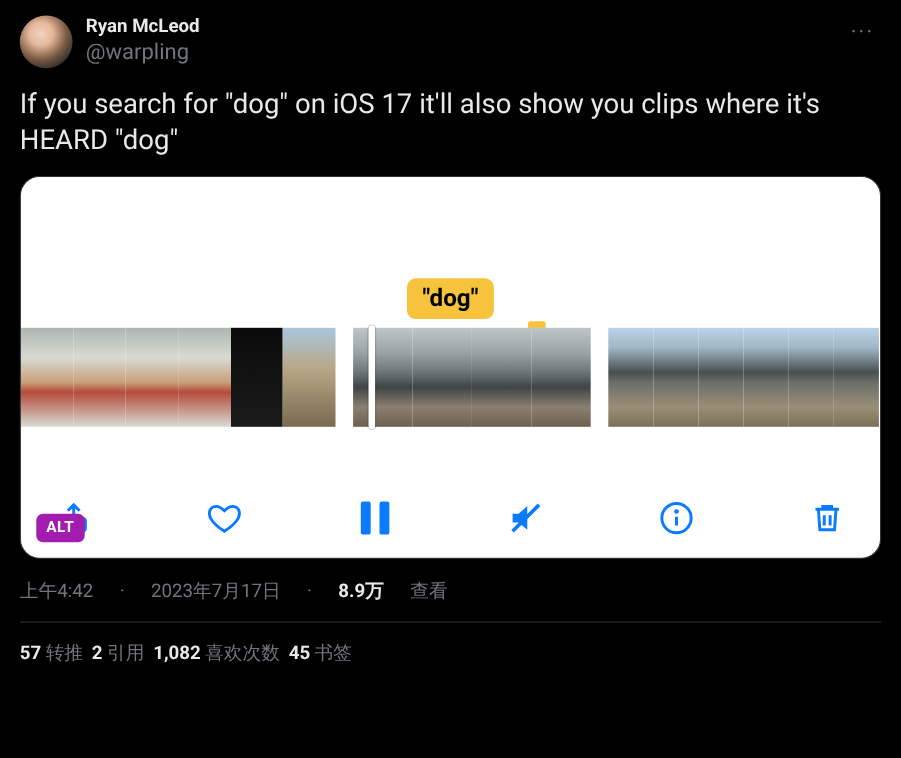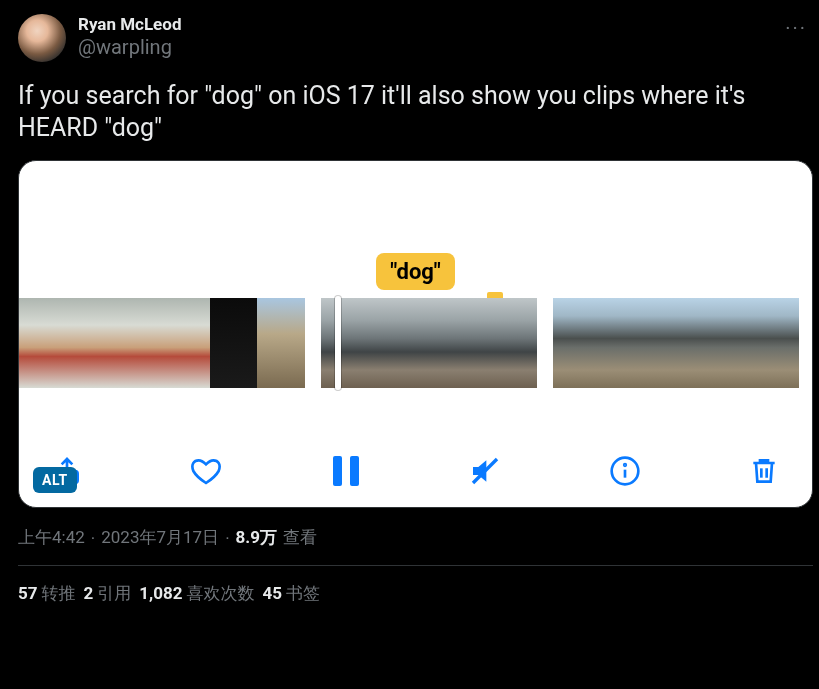--- a/index.html
+++ b/index.html
@@ -5,21 +5,21 @@
   * { box-sizing: border-box; margin: 0; padding: 0; }
   body {
     background: #000;
     color: #e7e9ea;
     font-family: -apple-system, BlinkMacSystemFont, "Segoe UI", Roboto, Helvetica, Arial, sans-serif;
     width: 819px;
     height: 689px;
     overflow: hidden;
   }
   .tweet {
-    padding: 14px 6px 0 18px;
+    padding: 14px 18px 0 18px;
   }
   .header {
     display: flex;
     align-items: flex-start;
   }
   .avatar {
     width: 48px;
     height: 48px;
     border-radius: 50%;
     background: radial-gradient(circle at 40% 35%, #f0d4c0 0%, #e6b89a 25%, #7a5a42 55%, #2b2b2b 80%);
@@ -169,35 +169,35 @@
   .pause-bars span {
     width: 9px;
     height: 30px;
     background: #0a7aff;
     border-radius: 2px;
   }
   .alt-badge {
     position: absolute;
     left: 14px;
     bottom: 14px;
-    background: #0369a1;
+    background: #a21caf;
     color: #fff;
     font-size: 14px;
     font-weight: 700;
     padding: 5px 9px;
     border-radius: 6px;
     letter-spacing: 0.5px;
   }
   .meta-row {
     margin-top: 18px;
     color: #71767b;
     font-size: 17px;
     display: flex;
     align-items: center;
-    gap: 6px;
+    gap: 24px;
   }
   .meta-row .strong { color: #e7e9ea; font-weight: 700; }
   .divider {
     height: 1px;
     background: #2f3336;
     margin: 16px 0 0 0;
   }
   .stats-row {
     display: flex;
     gap: 8px;

